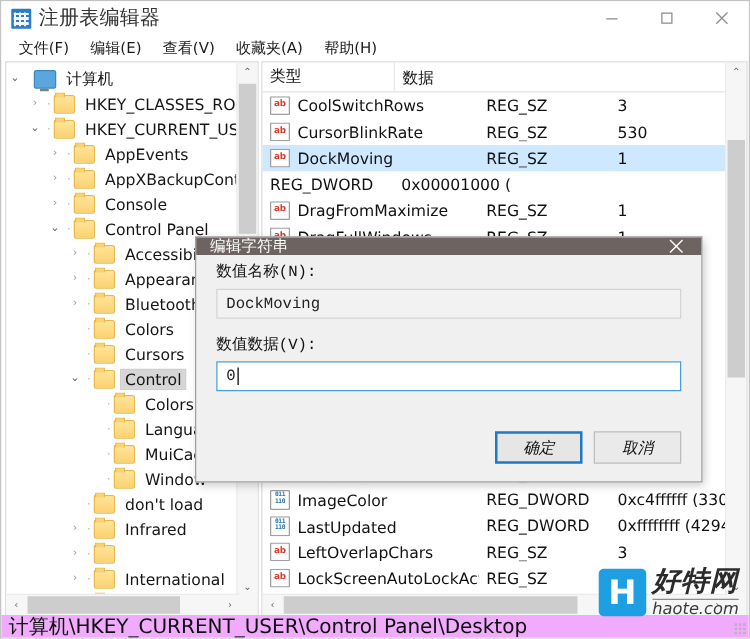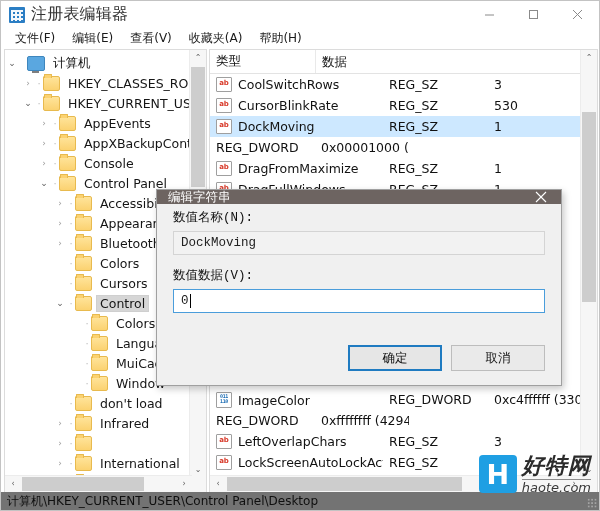--- a/index.html
+++ b/index.html
@@ -286,25 +286,25 @@
   }
 
   
   .statusbar {
     position: absolute;
     left: 0; bottom: 0;
     width: 100%;
     height: 18px;
     display: flex;
     align-items: center;
-    font-size: 12px;
+    font-size: 16px;
     color: #0f0f0f;
     padding-left: 6px;
     box-sizing: border-box;
-    background: #737373;
+    background: #f0abfc;
   }
   .grip {
     position: absolute;
     right: 2px; bottom: 2px;
     width: 10px; height: 10px;
     background:
       radial-gradient(#b0b0b0 40%, transparent 41%) 0 0/3.4px 3.4px;
     opacity: .8;
   }
 
@@ -359,27 +359,28 @@
     background: #000;
     margin-left: 1px;
   }
   .dlg-buttons {
     display: flex;
     justify-content: flex-end;
     gap: 9px;
     padding: 8px 16px 14px 16px;
   }
   .btn {
-    width: 94px; height: 26px;
+    width: 70px; height: 26px;
     background: #eaeaea;
     border: 1px solid #bdbdbd;
     display: flex; align-items: center; justify-content: center;
     font-size: 12.5px;
     color: #111;
     box-sizing: border-box;
+    font-style: italic;
   }
   .btn.default {
     border: 2px solid #1f7bc1;
     background: #e6e6e6;
   }
 
   
   .watermark {
     position: absolute;
     right: 8px; bottom: 16px;
@@ -717,20 +718,24 @@
             </div>
             <div class="row">
               <div class="cell name">
                 <span class="vicon dword">011<br>110</span>
                 <span>ImageColor</span>
               </div>
               <div class="cell type">REG_DWORD</div>
               <div class="cell data">0xc4ffffff (3305111</div>
             </div>
             <div class="row">
+              <div class="cell name">
+                <span class="vicon dword">011<br>110</span>
+                <span>LastUpdated</span>
+              </div>
               <div class="cell type">REG_DWORD</div>
               <div class="cell data">0xffffffff (42949672</div>
             </div>
             <div class="row">
               <div class="cell name">
                 <span class="vicon sz">ab</span>
                 <span>LeftOverlapChars</span>
               </div>
               <div class="cell type">REG_SZ</div>
               <div class="cell data">3</div>

